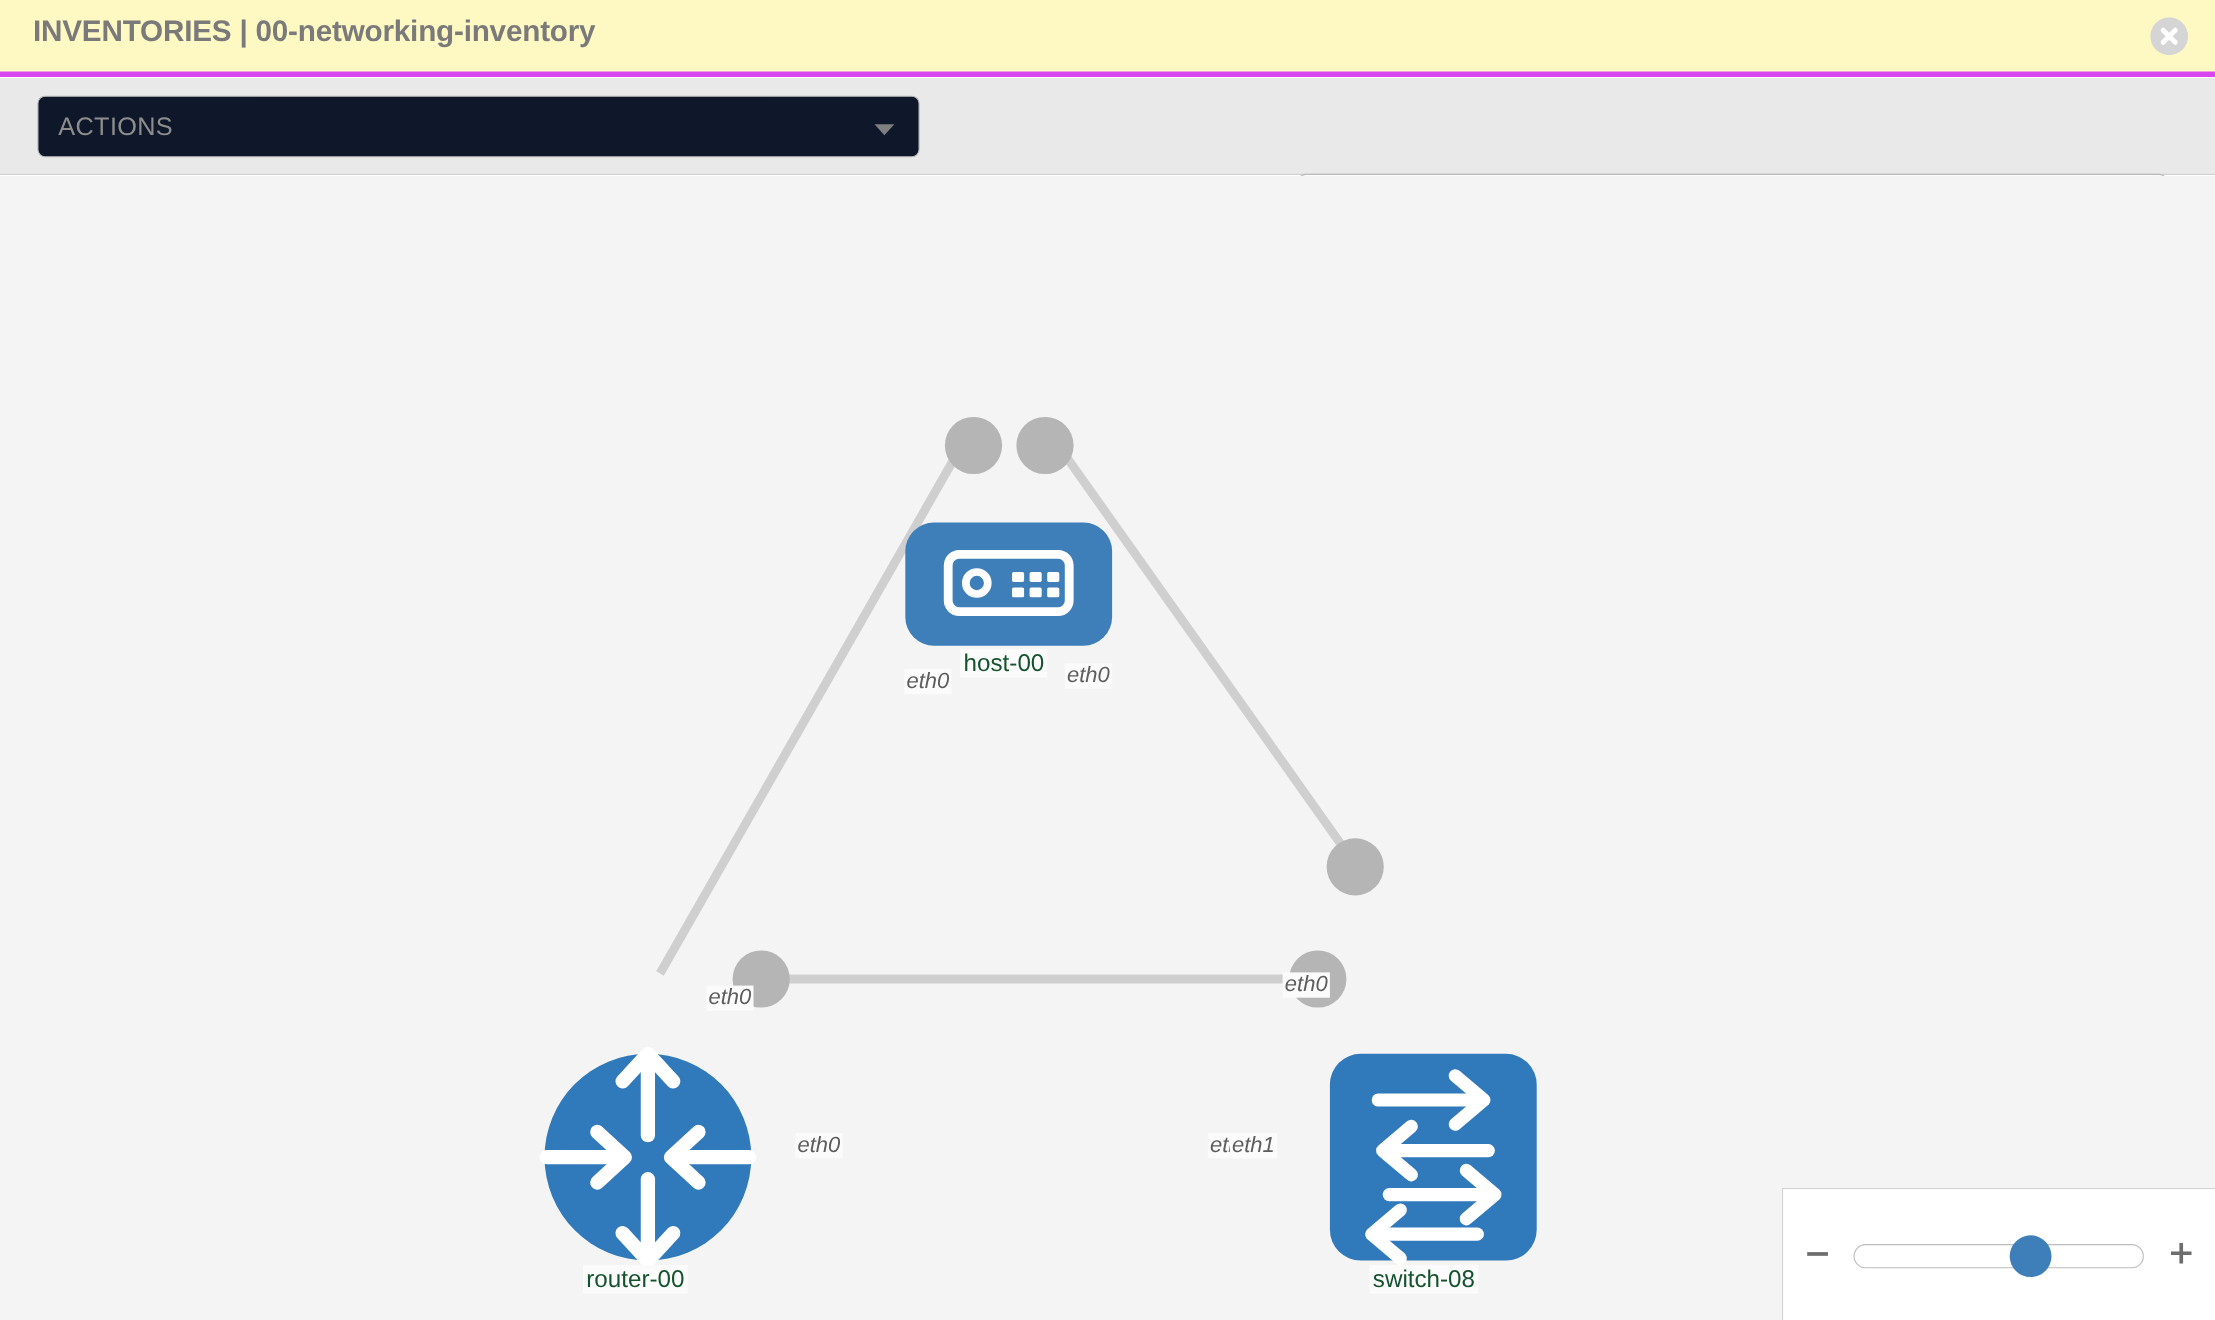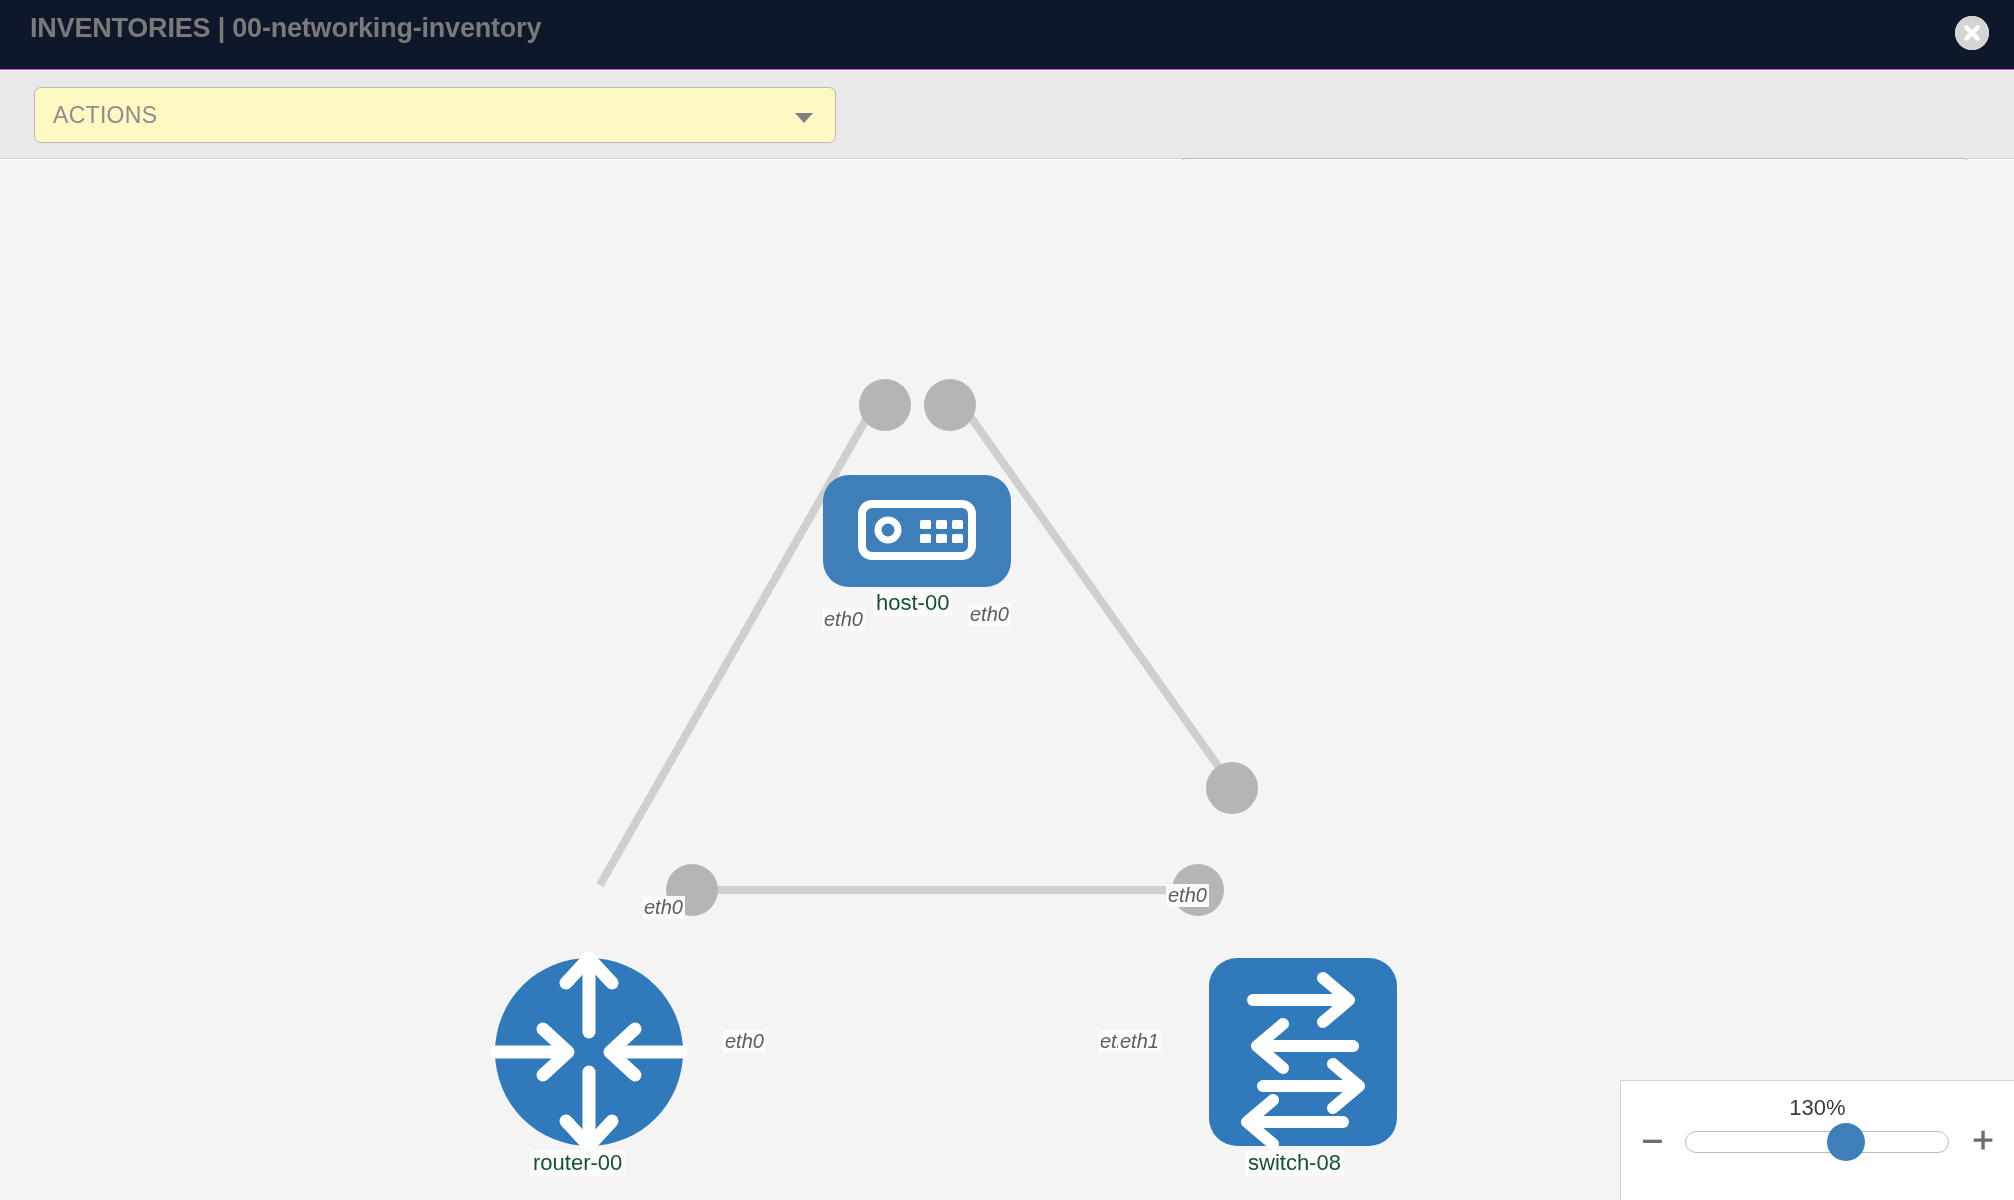--- a/index.html
+++ b/index.html
@@ -17,22 +17,22 @@
     width: 2014px;
     height: 1200px;
     background: #ffffff;
   }
 
   
   .header {
     position: absolute;
     left: 0; top: 0;
     width: 2014px; height: 70px;
-    background: #0f172a;
-    border-bottom: 1px solid #d946ef;
+    background: #fef9c3;
+    border-bottom: 5px solid #d946ef;
     text-align: center;
   }
   .header-title {
     position: absolute;
     left: 30px; top: 13px;
     font-size: 27px;
     font-weight: bold;
     color: #7a7a7a;
     letter-spacing: -0.2px;
     white-space: nowrap;
@@ -52,21 +52,21 @@
     position: absolute;
     left: 0; top: 71px;
     width: 2014px; height: 88px;
     background: #e9e9e9;
     border-bottom: 1px solid #d0d0d0;
   }
   .actions-select {
     position: absolute;
     left: 34px; top: 16px;
     width: 802px; height: 56px;
-    background: #fef9c3;
+    background: #0f172a;
     border: 1px solid #b9b9b9;
     border-radius: 7px;
     cursor: pointer;
   }
   .actions-label {
     position: absolute;
     left: 18px; top: 14px;
     font-size: 23px;
     color: #8d8d8d;
     letter-spacing: 0.3px;
@@ -301,20 +301,19 @@
     <div class="iface-label" style="left:822px; top:448px;">eth0</div>
     <div class="iface-label" style="left:968px; top:443px;">eth0</div>
     <div class="iface-label" style="left:642px; top:736px;">eth0</div>
     <div class="iface-label" style="left:1166px; top:724px;">eth0</div>
     <div class="iface-label" style="left:723px; top:870px;">eth0</div>
     <div class="iface-label" style="left:1098px; top:870px;">eth0</div>
     <div class="iface-label" style="left:1118px; top:870px;text-align:center;">eth1</div>
   </div>
 
   <div class="zoom-panel">
-    <div class="zoom-value">130%</div>
     <div class="zoom-minus">‒</div>
     <div class="zoom-track"></div>
     <div class="zoom-thumb" style="left: 206.04px;"></div>
     <div class="zoom-plus">＋</div>
   </div>
 
 </div>
 
 </body></html>

